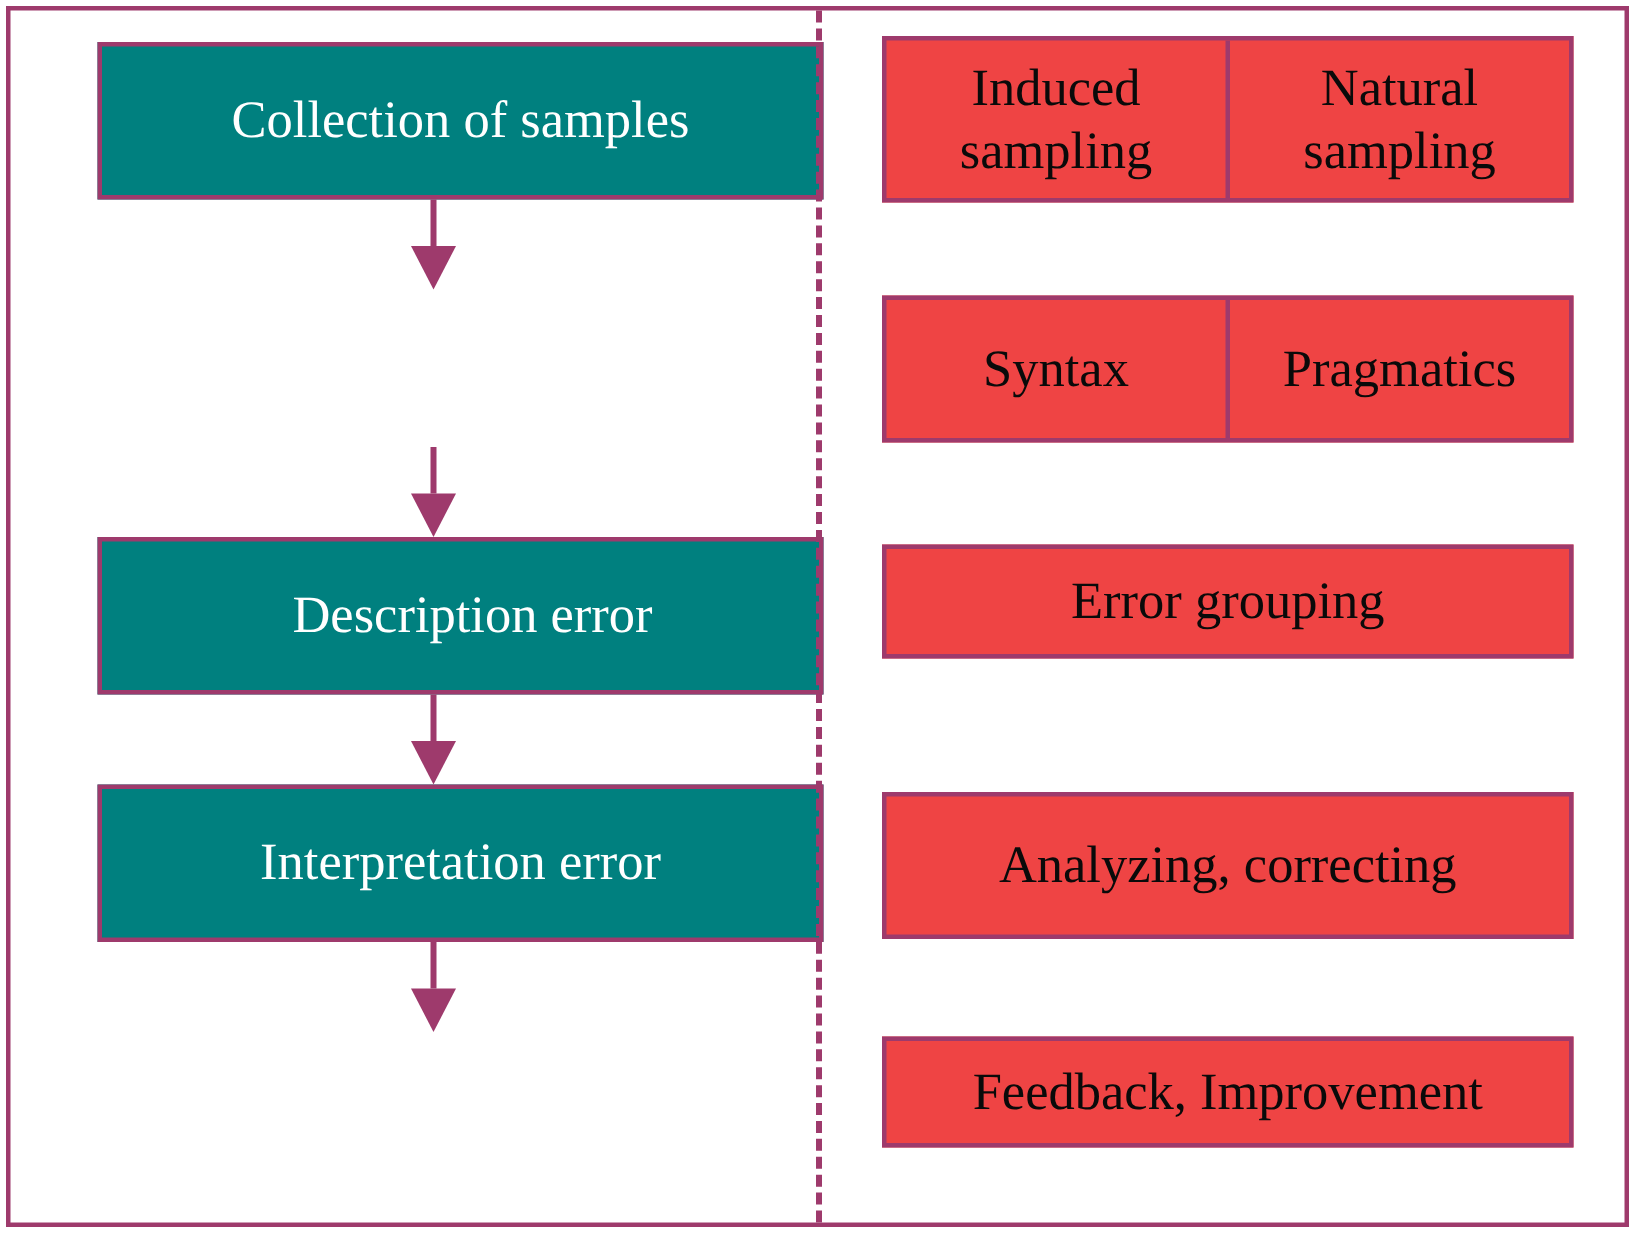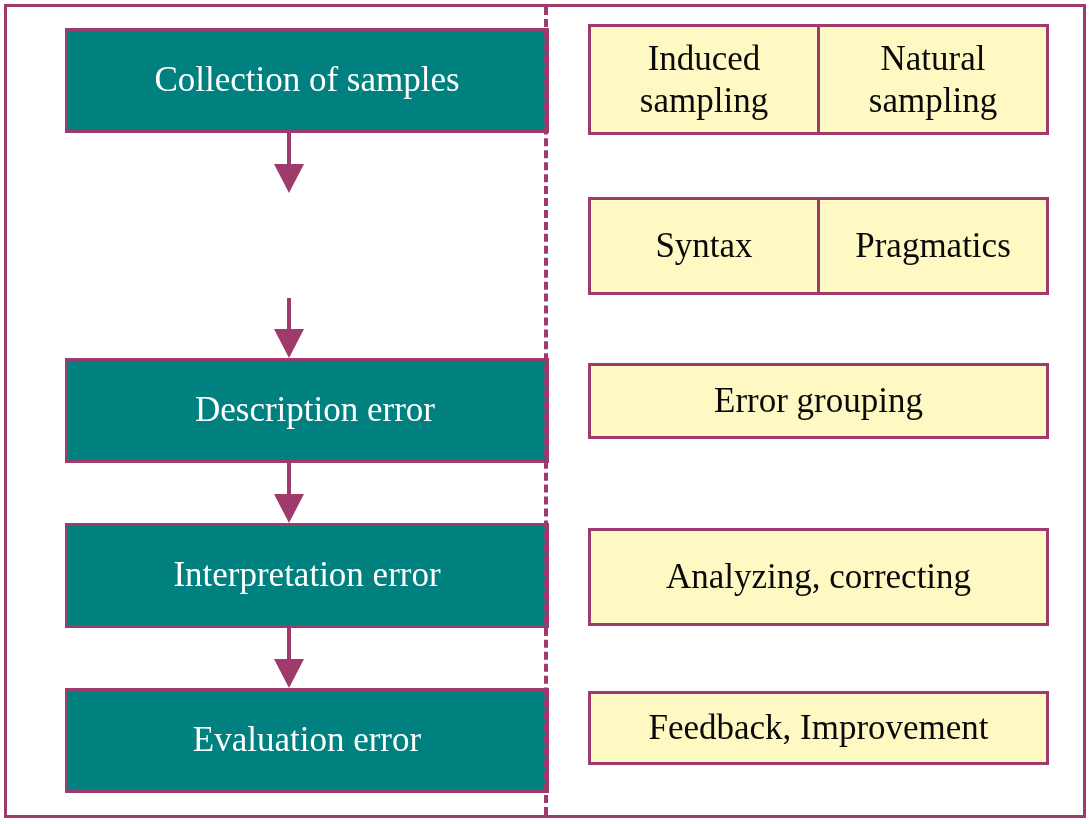--- a/index.html
+++ b/index.html
@@ -82,21 +82,21 @@
     border-top: 29px solid #9e3a6c;
   }
 
   
   .cat-box {
     position: absolute;
     left: 588px;
     width: 461px;
     border: 3px solid #9e3a6c;
     box-sizing: border-box;
-    background: #fef9c3;
+    background: #ef4444;
     display: flex;
     flex-direction: row;
   }
   .cat-cell {
     flex: 1 1 0;
     display: flex;
     align-items: center;
     justify-content: center;
     text-align: center;
     color: #0a0a0a;
@@ -125,23 +125,20 @@
 
 
   <div class="flow-box" style="top:358px;padding-left:16px;">
     <span>Description error</span>
   </div>
 
   <div class="flow-box" style="top:523px;">
     <span>Interpretation error</span>
   </div>
 
-  <div class="flow-box" style="top:688px;">
-    <span>Evaluation error</span>
-  </div>
 
   <div class="arrow" style="top:133px; height:60px;">
     <div class="shaft" style="height:31px;"></div>
     <div class="head" style="top:31px;"></div>
   </div>
 
   <div class="arrow" style="top:298px; height:60px;">
     <div class="shaft" style="height:31px;"></div>
     <div class="head" style="top:31px;"></div>
   </div>

